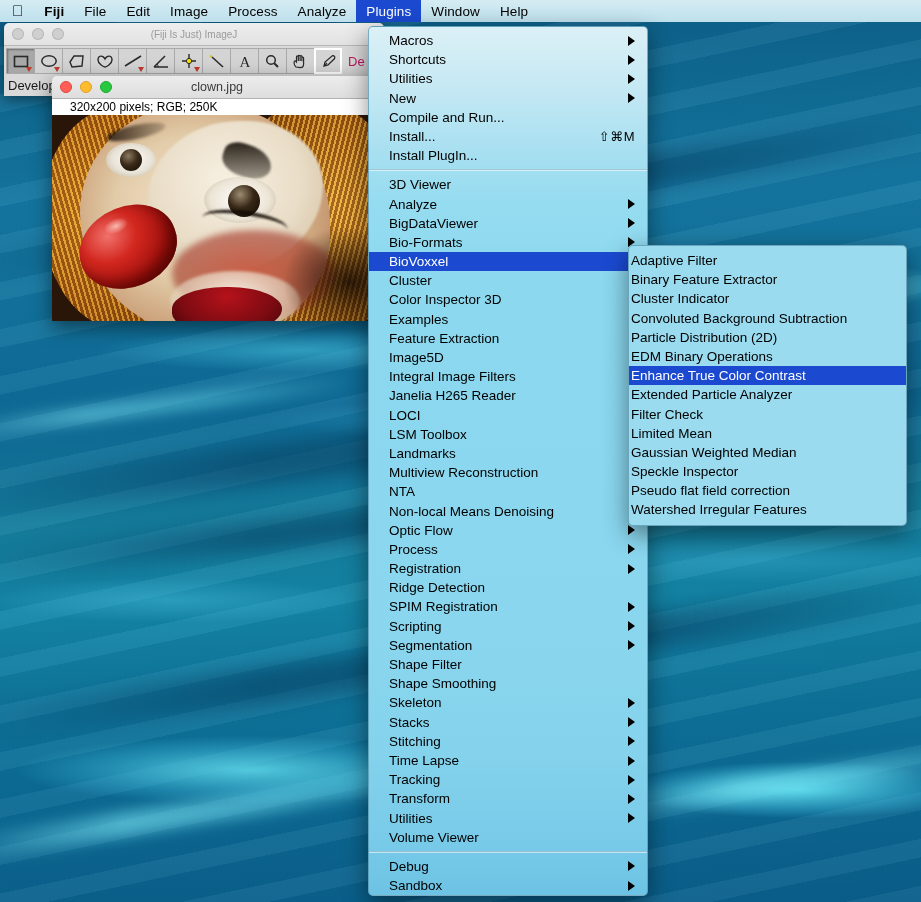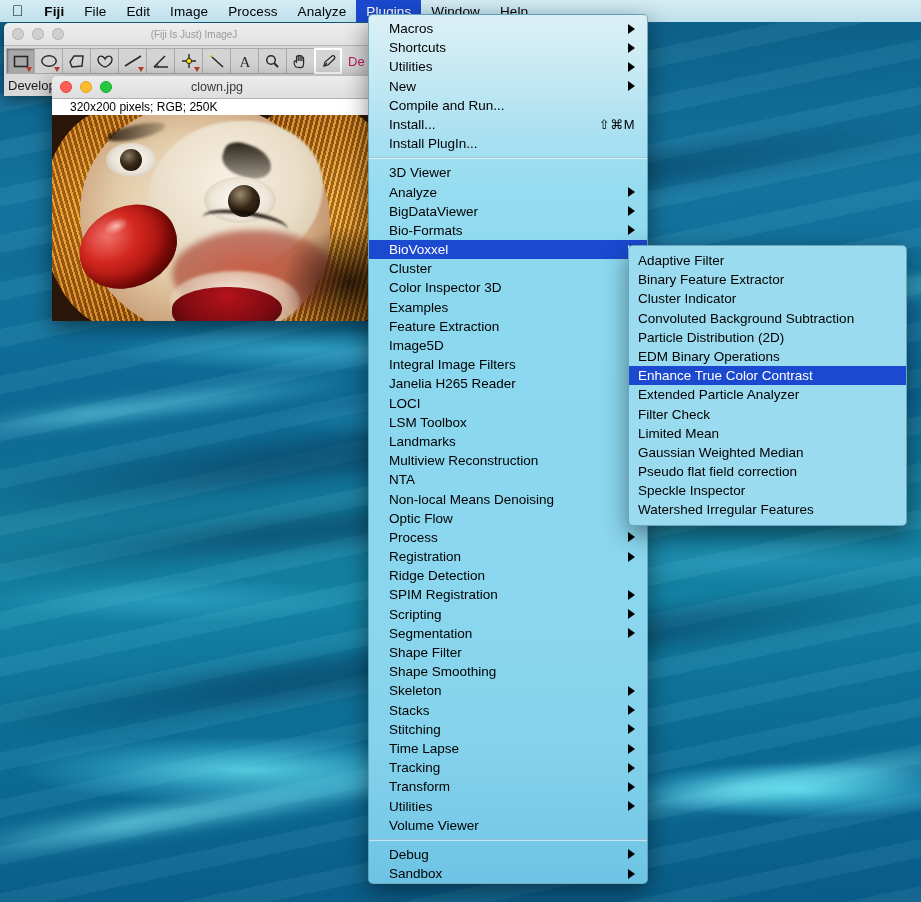--- a/index.html
+++ b/index.html
@@ -333,21 +333,21 @@
     border: 1px solid rgba(90,150,175,.75);
     border-radius: 5px;
     box-shadow: 0 8px 24px rgba(0,0,0,.45);
     font-size: 13.5px;
     color: #000;
     padding: 4px 0 4px 0;
     box-sizing: border-box;
   }
   #plugins-menu {
     left: 368px;
-    top: 14px;
+    top: 26px;
     width: 280px;
     height: 870px;
     background: linear-gradient(180deg,
         #dbf0f6 0%,
         #c9eaf4 6%,
         #a9e0f1 14%,
         #96dcf0 20%,
         #8bd8ef 30%,
         #8ad7ef 50%,
         #8ad6ee 70%,
@@ -365,21 +365,21 @@
   }
   .mi {
     height: 19.2px;
     line-height: 19.2px;
     padding: 0 12px 0 20px;
     display: flex;
     align-items: center;
     white-space: nowrap;
     position: relative;
   }
-  #biovoxxel-submenu .mi { padding-left: 9px; }
+  #biovoxxel-submenu .mi { padding-left: 2px; }
   .mi.selected {
     background: #1b4ad1;
     color: #ffffff;
   }
   .mi .label { flex: 1; }
   .mi .shortcut {
     font-size: 13px;
     letter-spacing: .5px;
     margin-left: 14px;
   }
@@ -767,23 +767,23 @@
       <div class="mi">
         <span class="label">Filter Check</span>
       </div>
       <div class="mi">
         <span class="label">Limited Mean</span>
       </div>
       <div class="mi">
         <span class="label">Gaussian Weighted Median</span>
       </div>
       <div class="mi">
+        <span class="label">Speckle Inspector</span>
+      </div>
+      <div class="mi">
         <span class="label">Pseudo flat field correction</span>
       </div>
       <div class="mi">
-        <span class="label">Speckle Inspector</span>
-      </div>
-      <div class="mi">
         <span class="label">Watershed Irregular Features</span>
       </div>
     </div>
 
 </div>
 
 </body></html>

